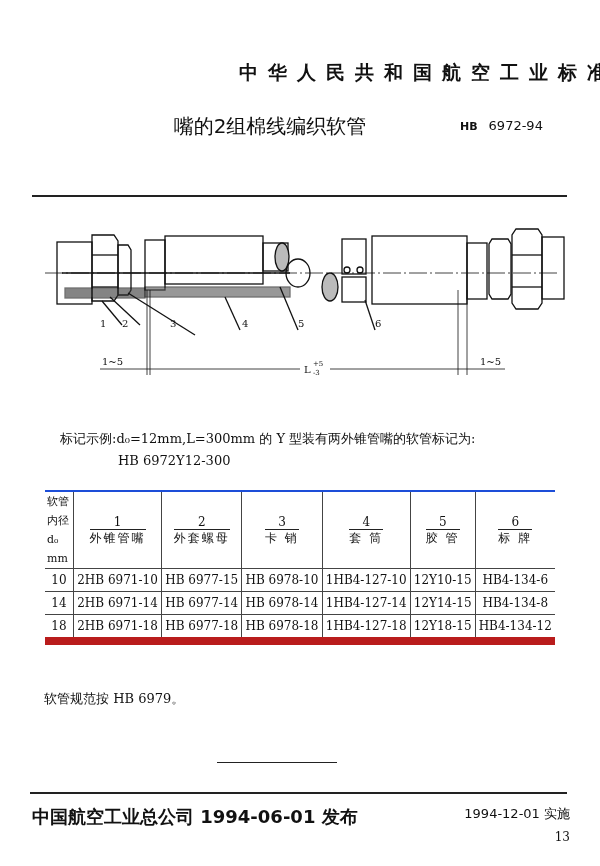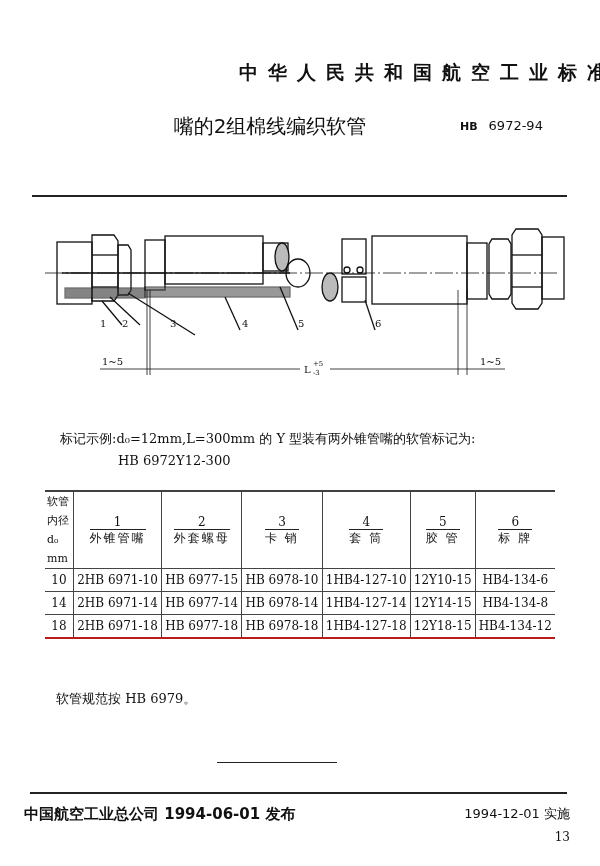--- a/index.html
+++ b/index.html
@@ -26,32 +26,32 @@
     .example .code { padding-left: 58px; }
 
     table.spec {
       position: absolute; left: 45px; top: 490px; width: 510px;
       border-collapse: collapse; font-size: 12px;
     }
     table.spec td {
       border: 1px solid #444; text-align: center; padding: 0 2px; height: 22px; white-space: nowrap;
     }
     table.spec tr.hdr td { height: 76px; vertical-align: middle; }
-    table.spec tr:first-child td { border-top: 2px solid #404040; }
-    table.spec tr:last-child td { border-bottom: 2px solid #b91c1c; }
+    table.spec tr:first-child td { border-top: 2px solid #1d4ed8; }
+    table.spec tr:last-child td { border-bottom: 8px solid #b91c1c; }
     table.spec td:first-child { border-left: none; width: 24px; }
     table.spec td:last-child { border-right: none; }
     .hdr-first { font-size: 11px; line-height: 19px; text-align: left !important; }
     .frac { display: inline-block; text-align: center; }
     .frac .num { display: block; border-bottom: 1px solid #222; padding: 0 8px; line-height: 14px; }
     .frac .den { display: block; line-height: 16px; letter-spacing: 2px; }
 
-    .notes { left: 56px; top: 688px; font-size: 13px; line-height: 22px; }
+    .notes { left: 44px; top: 688px; font-size: 13px; line-height: 22px; }
     .footer-left {
-      left: 24px; top: 805px; font-family: "DejaVu Sans", sans-serif; font-weight: bold; font-size: 15px;
+      left: 32px; top: 805px; font-family: "DejaVu Sans", sans-serif; font-weight: bold; font-size: 18px;
     }
     .footer-right {
       left: 410px; width: 160px; top: 805px; text-align: right;
       font-family: "DejaVu Sans", sans-serif; font-size: 13px;
     }
     .page-num { left: 540px; width: 30px; text-align: right; top: 830px; font-size: 12px; }
     svg text { font-family: "DejaVu Serif", serif; font-size: 10px; fill: #111; }
   </style>
 </head>
 <body>

